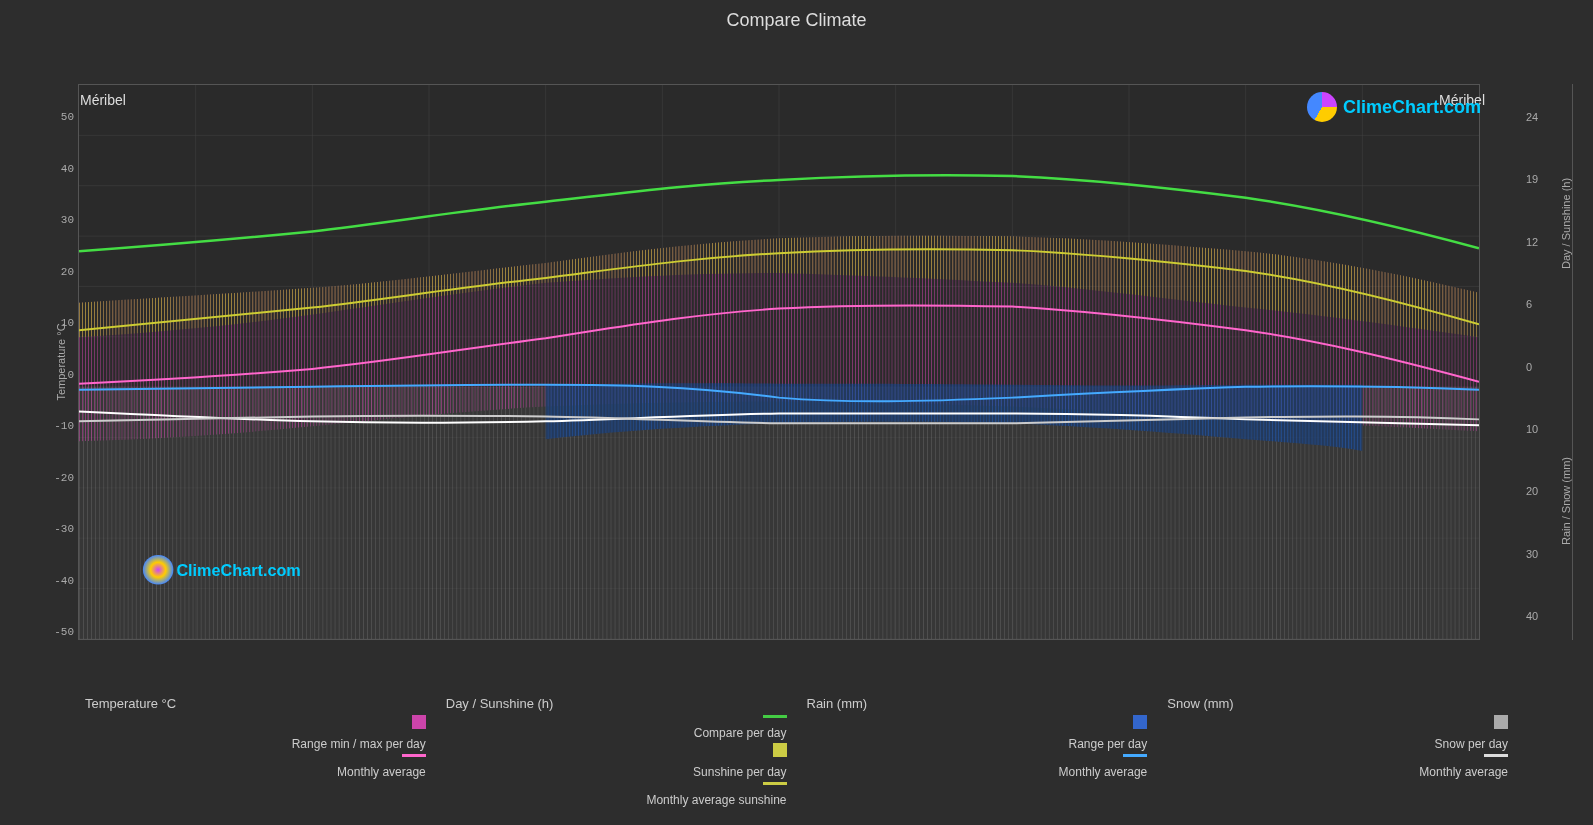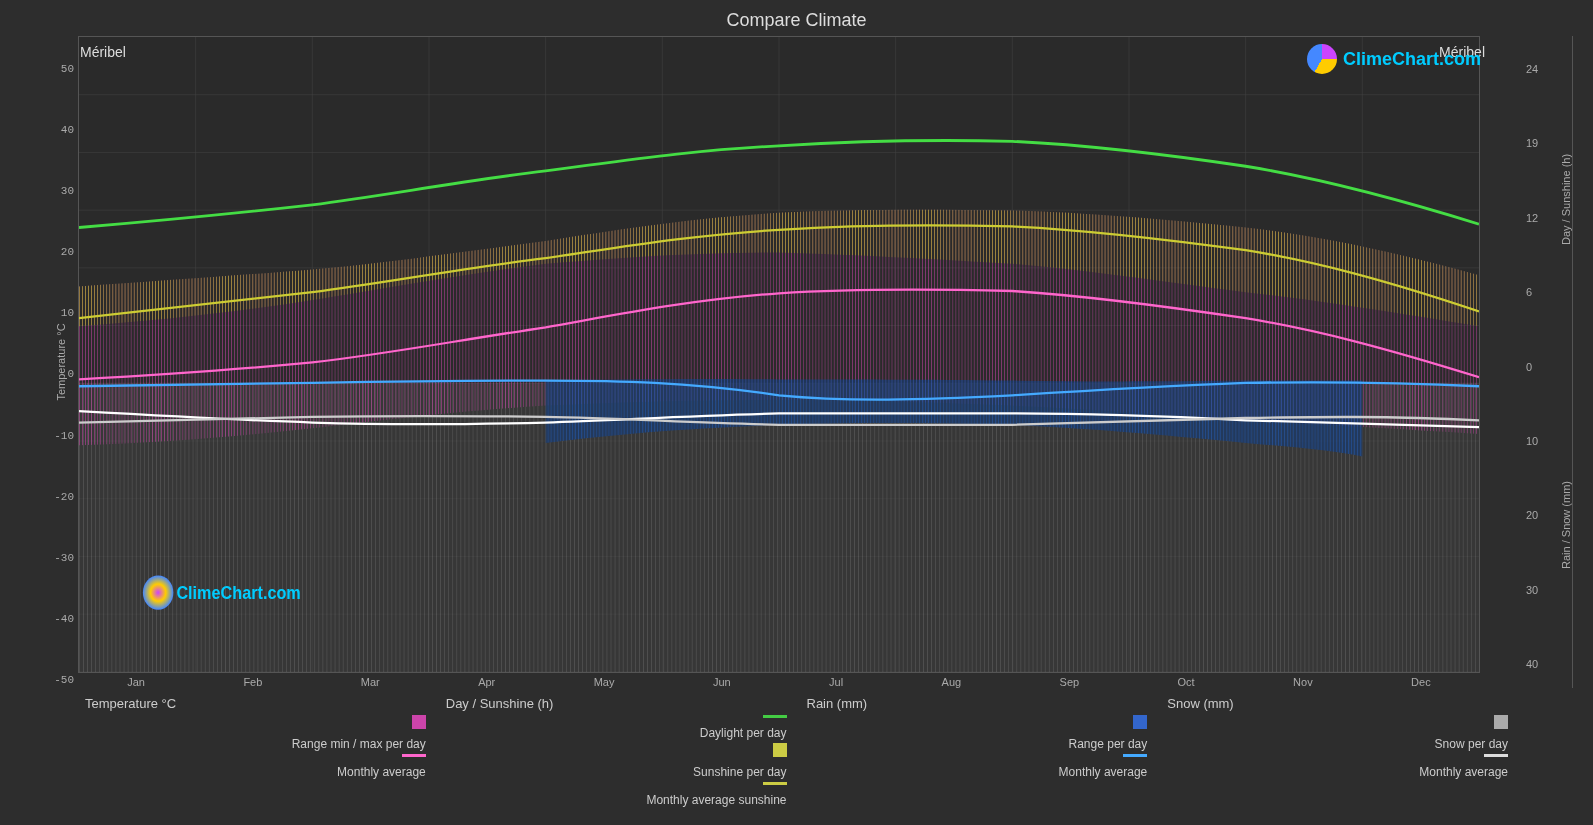--- a/index.html
+++ b/index.html
@@ -11,20 +11,21 @@
       overflow: hidden;
       color: #ccc;
     }
 
     .page-container {
       width: 1593px;
       height: 825px;
       display: flex;
       flex-direction: column;
       padding: 10px 20px 10px 20px;
+      gap: 48px;
     }
 
     .title {
       text-align: center;
       color: #ddd;
       font-size: 18px;
       font-weight: normal;
       margin-bottom: 5px;
     }
 
@@ -238,34 +239,20 @@
             <radialGradient id="brandGrad">
               <stop offset="0%" stop-color="#cc44ff"></stop>
               <stop offset="50%" stop-color="#ffcc00"></stop>
               <stop offset="100%" stop-color="#4488ff"></stop>
             </radialGradient>
           </defs>
           <text x="96" y="496" fill="#00ccff" font-size="16" font-weight="bold" font-family="Arial">ClimeChart.com</text>
         </svg>
       </div>
 
-      <div style="display:flex; justify-content:space-around; padding:3px 0 0 0;">
-        <span class="month-label">Jan</span>
-        <span class="month-label">Feb</span>
-        <span class="month-label">Mar</span>
-        <span class="month-label">Apr</span>
-        <span class="month-label">May</span>
-        <span class="month-label">Jun</span>
-        <span class="month-label">Jul</span>
-        <span class="month-label">Aug</span>
-        <span class="month-label">Sep</span>
-        <span class="month-label">Oct</span>
-        <span class="month-label">Nov</span>
-        <span class="month-label">Dec</span>
-      </div>
     </div>
 
     <div style="display:flex; flex-direction:row;margin-left:42px;">
 
       <div style="width:38px; display:flex; flex-direction:column; justify-content:space-between; align-items:flex-start; padding-left:4px; padding-top:28px; padding-bottom:18px;">
         <span class="axis-tick">24</span>
         <span class="axis-tick">19</span>
         <span class="axis-tick">12</span>
         <span class="axis-tick">6</span>
         <span class="axis-tick">0</span>
@@ -293,21 +280,21 @@
       <div class="legend-item">
         <div class="legend-color-line" style="background:#ff66cc;"></div>
         <span>Monthly average</span>
       </div>
     </div>
 
     <div>
       <div class="legend-section-title">Day / Sunshine (h)</div>
       <div class="legend-item">
         <div class="legend-color-line" style="background:#44cc44;"></div>
-        <span>Daylight per day</span>
+        <span>Compare per day</span>
       </div>
       <div class="legend-item">
         <div class="legend-color-box" style="background:#cccc44;"></div>
         <span>Sunshine per day</span>
       </div>
       <div class="legend-item">
         <div class="legend-color-line" style="background:#cccc44;"></div>
         <span>Monthly average sunshine</span>
       </div>
     </div>

